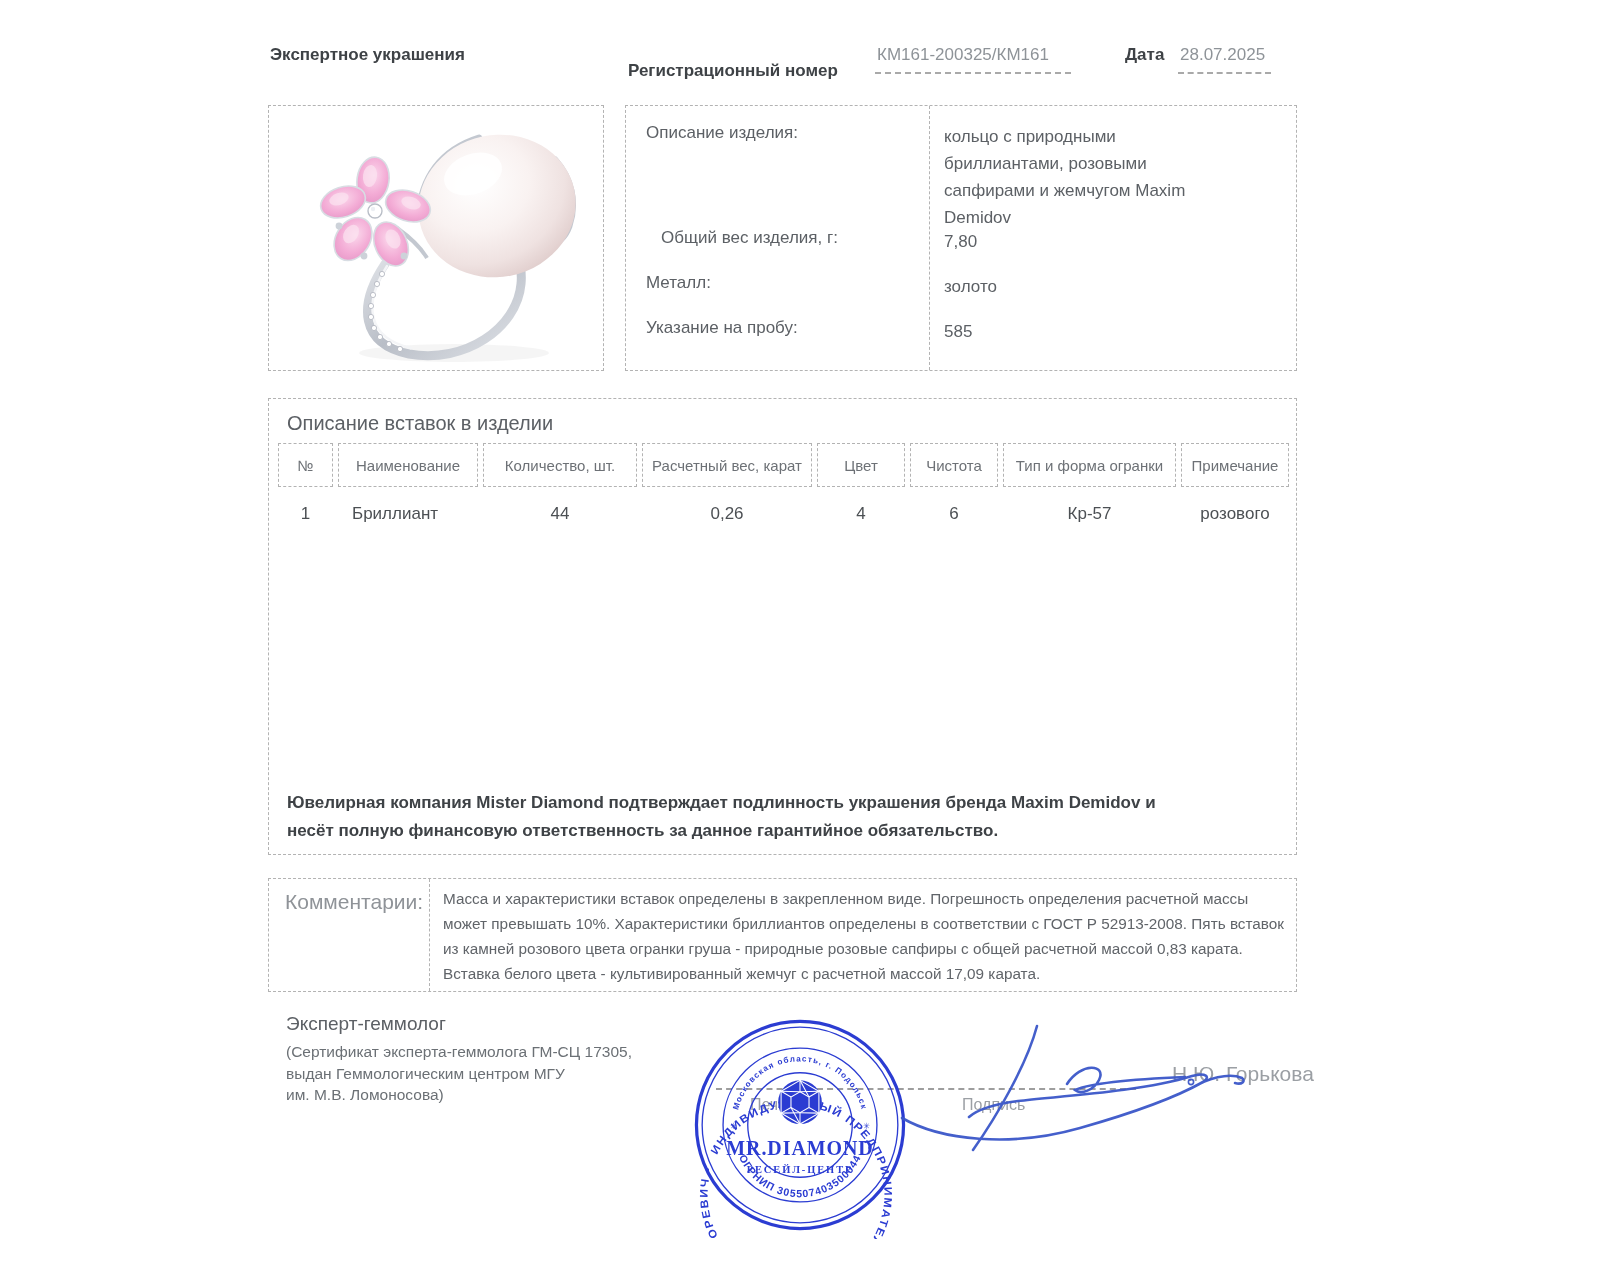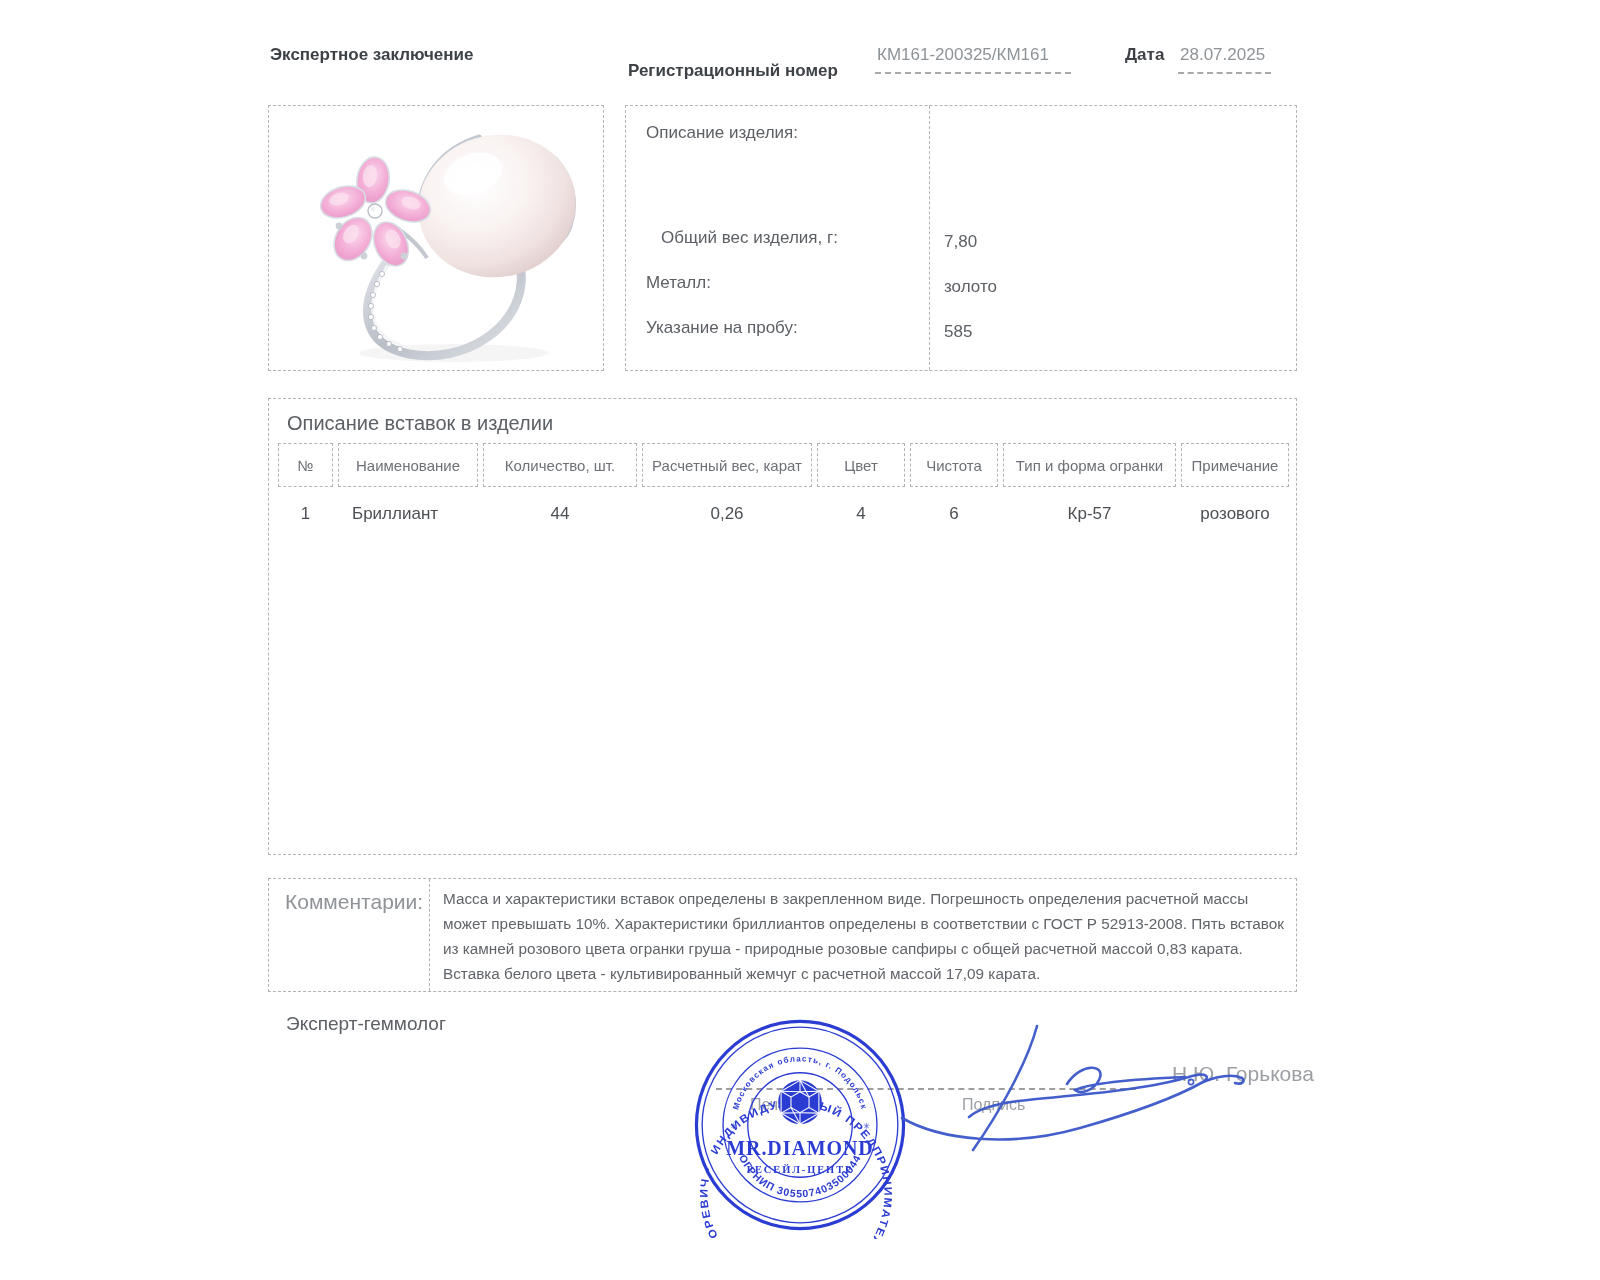--- a/index.html
+++ b/index.html
@@ -54,21 +54,21 @@
   .seal-caption { font-size:16px; color:#9b9fa4; white-space:nowrap; z-index:1; }
   .seal-line { border-top:2px dashed #9e9e9e; height:0; z-index:1; }
   .stamp-wrap { z-index:2; }
   .sig-wrap { z-index:3; }
 </style>
 </head>
 <body>
 
 <div class="page">
 
-  <div class="abs hdr-bold" style="left:270px; top:45px;">Экспертное заключение</div>
+  <div class="abs hdr-bold" style="left:270px; top:45px;">Экспертное украшения</div>
   <div class="abs hdr-bold" style="left:628px; top:45px;margin-top:16px;">Регистрационный номер</div>
   <div class="abs hdr-value" style="left:875px; top:45px;">КМ161-200325/КМ161</div>
   <div class="abs hdr-bold" style="left:1125px; top:45px;">Дата</div>
   <div class="abs hdr-value date" style="left:1178px; top:45px;">28.07.2025</div>
 
   <div class="abs dash-box" style="left:268px; top:105px; width:336px; height:266px;">
     <svg width="333" height="263" viewBox="0 0 333 263" style="display:block;">
       <defs>
         <radialGradient id="pearlG" cx="40%" cy="32%" r="75%">
           <stop offset="0%" stop-color="#ffffff"></stop>
@@ -157,20 +157,21 @@
             <circle cx="135" cy="150" r="3.4"></circle>
         </g>
       </g>
     </svg>
   </div>
 
   <div class="abs dash-box" style="left:625px; top:105px; width:672px; height:266px;">
     <div class="abs desc-divider" style="left:303px; top:0; bottom:0;"></div>
 
     <div class="abs fld-label" style="left:20px; top:17px;">Описание изделия:</div>
+    <div class="abs fld-value" style="left:318px; top:17px; width:285px;">кольцо с природными бриллиантами, розовыми сапфирами и жемчугом Maxim Demidov</div>
 
     <div class="abs fld-label" style="left:35px; top:122px;">Общий вес изделия, г:</div>
     <div class="abs fld-value" style="left:318px; top:122px;">7,80</div>
 
     <div class="abs fld-label" style="left:20px; top:167px;">Металл:</div>
     <div class="abs fld-value" style="left:318px; top:167px;">золото</div>
 
     <div class="abs fld-label" style="left:20px; top:212px;">Указание на пробу:</div>
     <div class="abs fld-value" style="left:318px; top:212px;">585</div>
   </div>
@@ -193,29 +194,35 @@
       <div class="td-cell" style="flex:0 0 55px;">1</div>
       <div class="td-cell left" style="flex:0 0 140px;">Бриллиант</div>
       <div class="td-cell" style="flex:0 0 154px;">44</div>
       <div class="td-cell" style="flex:0 0 170px;">0,26</div>
       <div class="td-cell" style="flex:0 0 88px;">4</div>
       <div class="td-cell" style="flex:0 0 88px;">6</div>
       <div class="td-cell" style="flex:0 0 173px;">Кр-57</div>
       <div class="td-cell" style="flex:1;">розового</div>
     </div>
 
+    <div class="abs statement" style="left:18px; bottom:9px;">Ювелирная компания Mister Diamond подтверждает подлинность украшения бренда Maxim Demidov и несёт полную финансовую ответственность за данное гарантийное обязательство.</div>
   </div>
 
   <div class="abs dash-box" style="left:268px; top:878px; width:1029px; height:114px;">
     <div class="abs comments-label" style="left:16px; top:11px;">Комментарии:</div>
     <div class="abs desc-divider" style="left:160px; top:0; bottom:0;"></div>
     <div class="abs comments-text" style="left:174px; top:7px; width:842px;">Масса и характеристики вставок определены в закрепленном виде. Погрешность определения расчетной массы может превышать 10%. Характеристики бриллиантов определены в соответствии с ГОСТ Р 52913-2008. Пять вставок из камней розового цвета огранки груша - природные розовые сапфиры с общей расчетной массой 0,83 карата. Вставка белого цвета - культивированный жемчуг с расчетной массой 17,09 карата.</div>
   </div>
 
   <div class="abs expert-role" style="left:286px; top:1013px;">Эксперт-геммолог</div>
+  <div class="abs expert-cert" style="left:286px; top:1041px;">
+    <div>(Сертификат эксперта-геммолога ГМ-СЦ 17305,</div>
+    <div>выдан Геммологическим центром МГУ</div>
+    <div>им. М.В. Ломоносова)</div>
+  </div>
 
   <div class="abs seal-line" style="left:716px; top:1088px; width:420px;"></div>
   <div class="abs seal-caption" style="left:750px; top:1096px;">Печать</div>
   <div class="abs seal-caption" style="left:962px; top:1096px;">Подпись</div>
   <div class="abs sig-name" style="left:1172px; top:1062px;">Н.Ю. Горькова</div>
 
   <div class="abs stamp-wrap" style="left:686px; top:1011px; width:228px; height:228px;">
     <svg width="228" height="228" viewBox="0 0 240 240">
       <g fill="none" stroke="#2b3cd2">
         <circle cx="120" cy="120" r="109" stroke-width="3.4"></circle>

